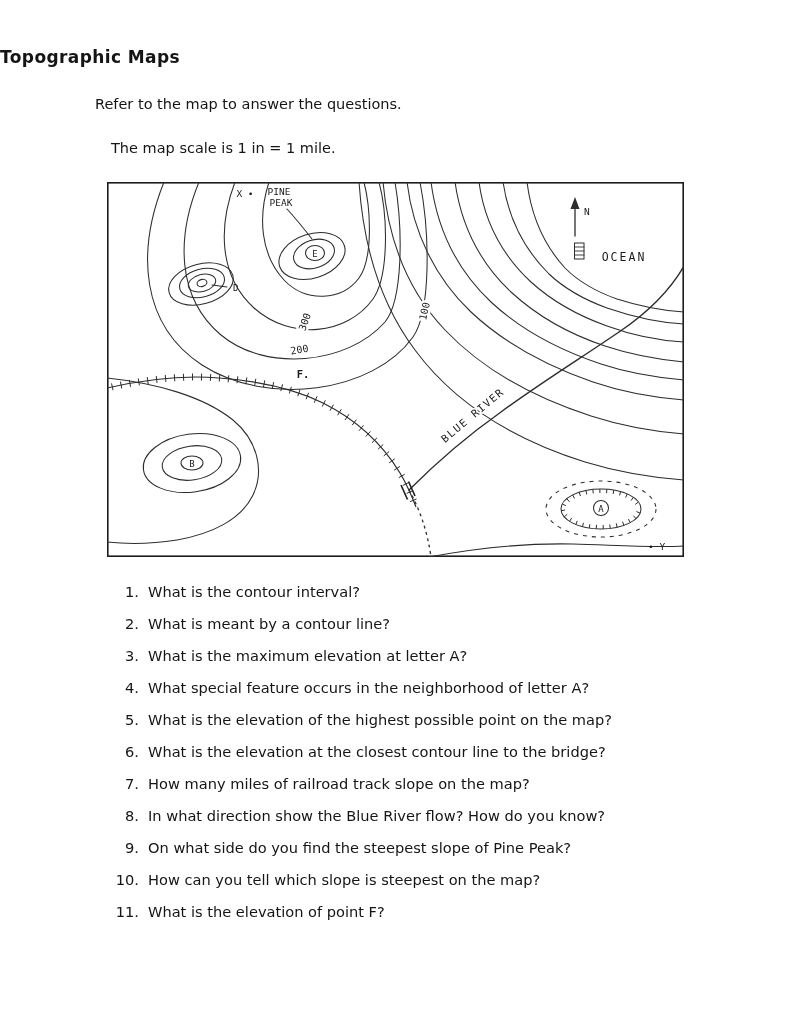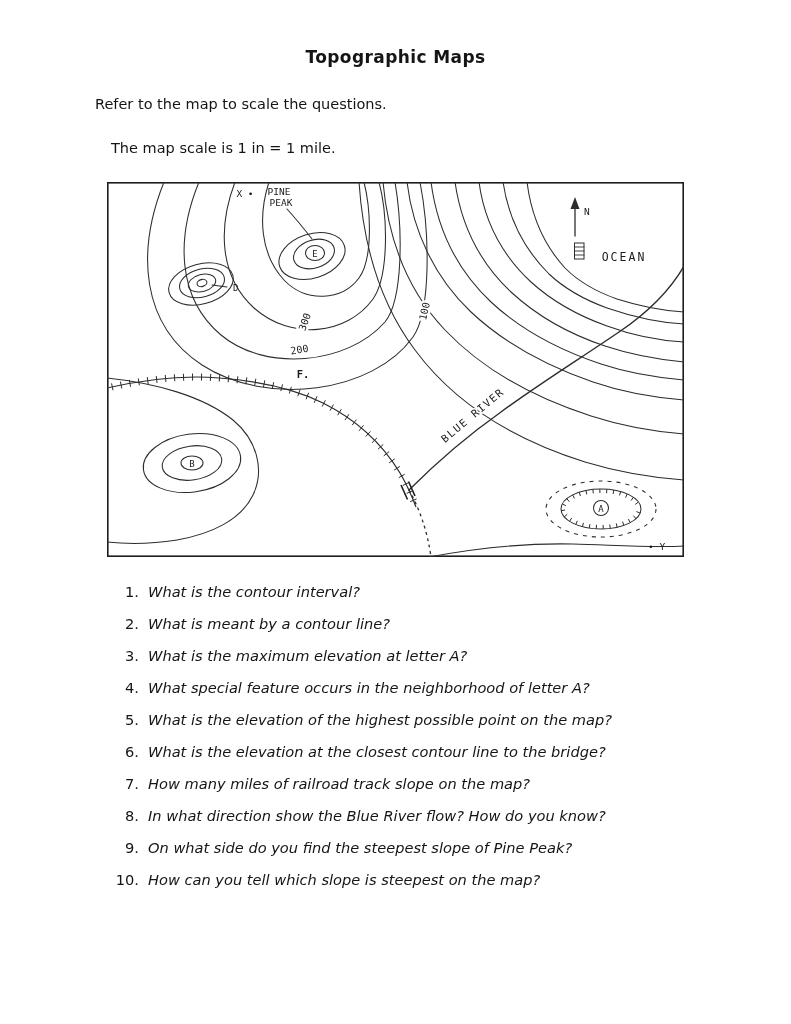--- a/index.html
+++ b/index.html
@@ -4,21 +4,21 @@
 <style>
   html,body { margin:0; padding:0; }
   body {
     width:791px; height:1024px; position:relative;
     background:#ffffff; color:#151515;
     font-family:"DejaVu Sans", sans-serif;
     overflow:hidden;
   }
   .title {
     position:absolute; top:47px; left:0; width:791px;
-    text-align:center; font-weight:bold; font-size:17px; letter-spacing:0.4px;
+    text-align:left; font-weight:bold; font-size:17px; letter-spacing:0.4px;
   }
   .intro1 { position:absolute; top:96px;  left:95px; font-size:14.5px; }
   .intro2 { position:absolute; top:140px; left:95px; font-size:14.5px;margin-left:16px; }
   .map-wrap { position:absolute; left:107px; top:182px; width:577px; height:375px; }
   svg { display:block; }
   .border { fill:#ffffff; stroke:#1c1c1c; stroke-width:1.6; }
   .c { fill:none; stroke:#2d2d2d; stroke-width:1.05; stroke-linecap:round; }
   .river { fill:none; stroke:#2d2d2d; stroke-width:1.4; stroke-linecap:round; }
   .river-dash { fill:none; stroke:#2d2d2d; stroke-width:1.3; stroke-dasharray:3 3.5; }
   .rail { fill:none; stroke:#2d2d2d; stroke-width:1.2; }
@@ -33,27 +33,27 @@
     paint-order:stroke; stroke:#ffffff; stroke-width:5px; stroke-linejoin:round;
   }
   .ocean-label { font-size:11.5px; letter-spacing:2px; }
   .river-label { font-size:10.5px; letter-spacing:1.5px;
     paint-order:stroke; stroke:#ffffff; stroke-width:3px; stroke-linejoin:round; }
   .pt-label { font-size:9px; }
   .f-label { font-size:10.5px; font-weight:bold; }
   .questions { position:absolute; left:115px; top:581px; width:580px; }
   .q-row { display:flex; align-items:flex-start; margin-bottom:11px; font-size:14.6px; line-height:21px; }
   .q-num { width:24px; text-align:right; margin-right:9px; flex:none; }
-  .q-text { flex:1;font-style:italic; }
+  .q-text { flex:1; }
 </style>
 </head>
 <body>
 
 <div class="title">Topographic Maps</div>
-<div class="intro1">Refer to the map to scale the questions.</div>
+<div class="intro1">Refer to the map to answer the questions.</div>
 <div class="intro2">The map scale is 1 in = 1 mile.</div>
 
 <div class="map-wrap">
 <svg viewBox="0 0 577 375" width="577" height="375">
   <rect class="border" x="0.8" y="0.8" width="575.4" height="373.4"></rect>
 
   <g>
     <path class="c" d="M 57,0 C 29,70 34,143 95,183 C 160,225 266,211 306,155 C 324,129 323,52 313,0"></path>
     <path class="c" d="M 92,0 C 69,56 70,116 114,153 C 158,190 240,183 278,140 C 296,118 296,48 288,0"></path>
     <path class="c" d="M 128,0 C 111,45 112,94 147,126 C 184,159 240,153 266,117 C 282,94 281,34 272,0"></path>
@@ -246,13 +246,17 @@
     <span class="q-text">In what direction show the Blue River flow? How do you know?</span>
   </div>
   <div class="q-row">
     <span class="q-num">9.</span>
     <span class="q-text">On what side do you find the steepest slope of Pine Peak?</span>
   </div>
   <div class="q-row">
     <span class="q-num">10.</span>
     <span class="q-text">How can you tell which slope is steepest on the map?</span>
   </div>
+  <div class="q-row">
+    <span class="q-num">11.</span>
+    <span class="q-text">What is the elevation of point F?</span>
+  </div>
 </div>
 
 </body></html>

